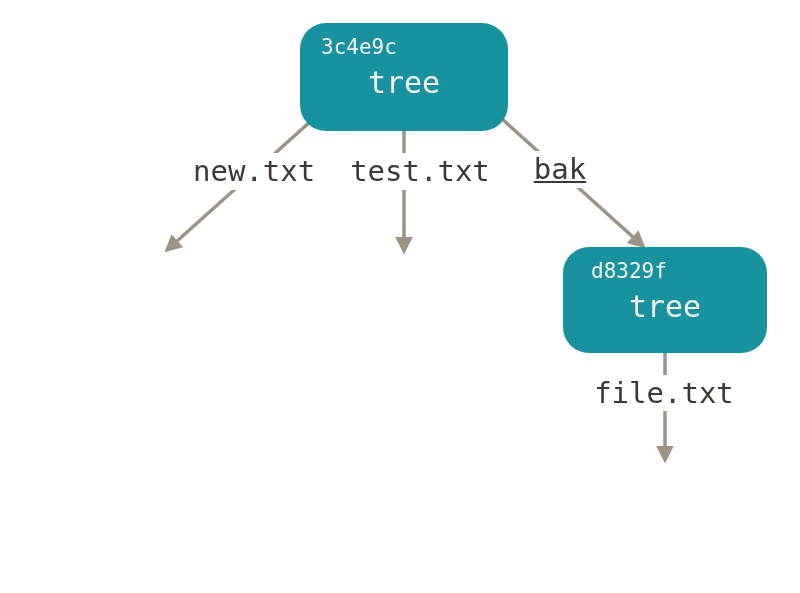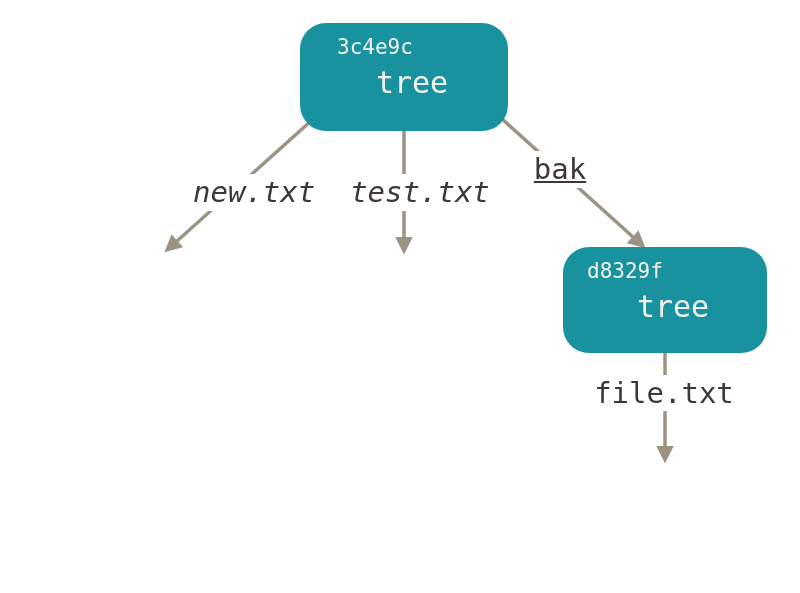--- a/index.html
+++ b/index.html
@@ -29,21 +29,20 @@
 
   .node {
     position: absolute;
     z-index: 2;
     border-radius: 26px;
     box-sizing: border-box;
   }
   .node.tree {
     background: var(--tree-fill, #17929e);
     color: var(--text-on-tree, #f3f2ec);
-    padding-left: 16px;
   }
   .node.blob {
     background: var(--blob-fill, #f0efe7);
     color: var(--text-on-blob, #46413b);
   }
   .node .hash {
     display: block;
     font-size: 21px;
     line-height: 26px;
     margin: 11px 0 0 21px;
@@ -91,25 +90,25 @@
     <line x1="404" y1="128" x2="404" y2="251" marker-end="url(#ah)"></line>
     <line x1="501" y1="118" x2="643" y2="246" marker-end="url(#ah)"></line>
     <line x1="665" y1="349" x2="665" y2="460" marker-end="url(#ah)"></line>
   </svg>
 
   <div class="node tree" style="left:300px; top:23px; width:208px; height:108px;">
     <span class="hash">3c4e9c</span>
     <span class="type">tree</span>
   </div>
 
-  <div class="edge-label left-pad" style="left:186px; top:174px; width:322px;font-style:italic;">new.txt  test.txt</div>
+  <div class="edge-label left-pad" style="left:186px; top:153px; width:322px;">new.txt  test.txt</div>
   <div class="edge-label centered" style="left:520px; top:151px; width:80px;text-decoration:underline;">bak</div>
   <div class="edge-label centered" style="left:555px; top:375px; width:218px; height:36px; line-height:36px;">file.txt</div>
 
 
 
   <div class="node tree" style="left:563px; top:247px; width:204px; height:106px;">
-    <span class="hash" style="margin-left:8px;">d8329f</span>
+    <span class="hash" style="margin-left:28px;">d8329f</span>
     <span class="type">tree</span>
   </div>
 
 
 </div>
 
 </body></html>

